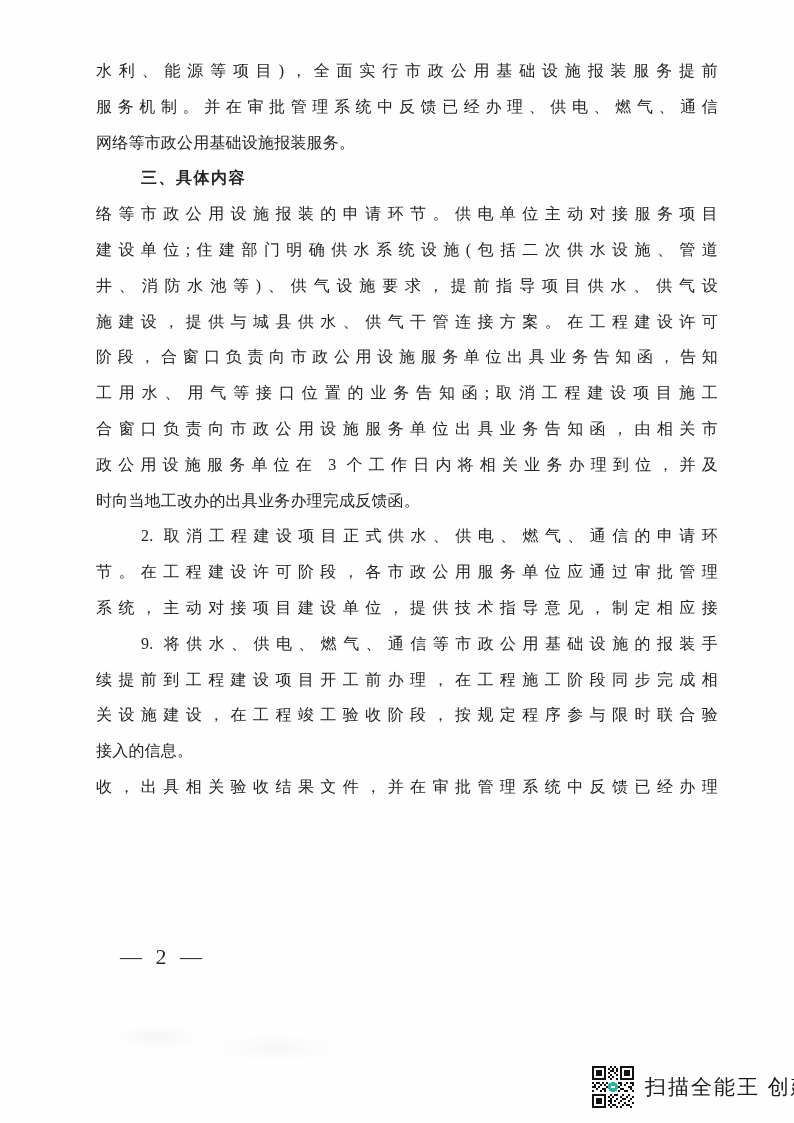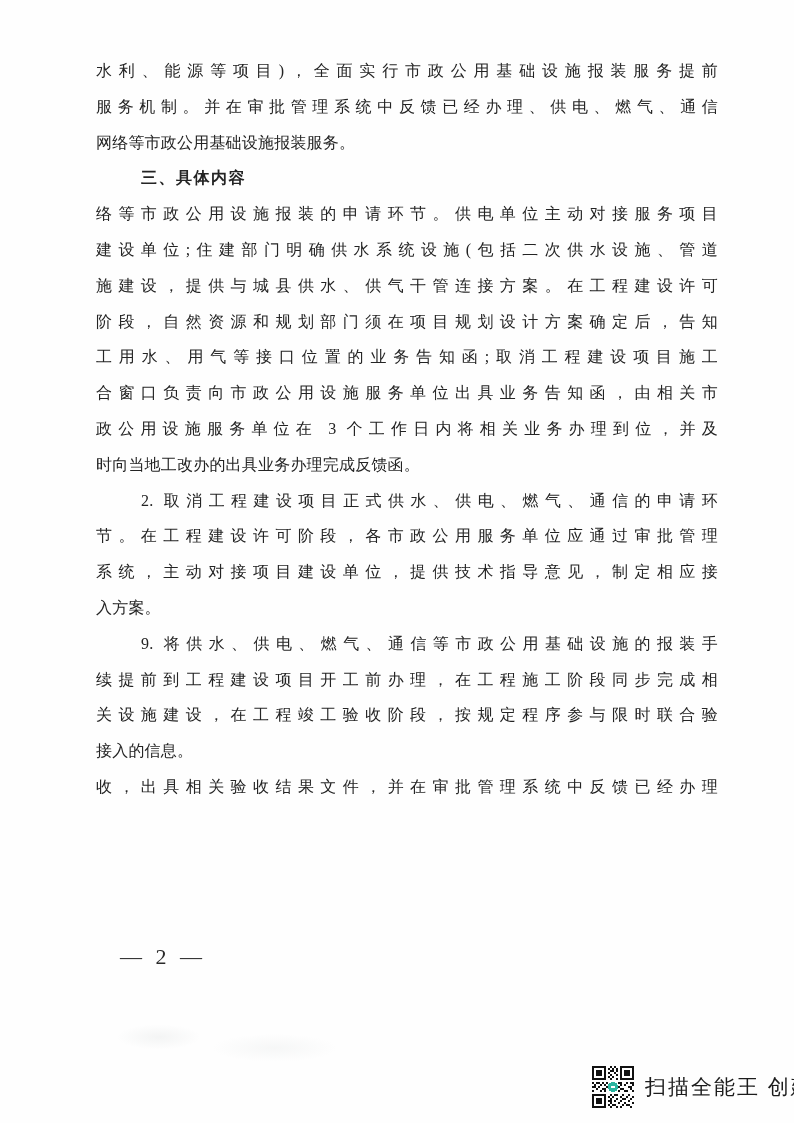--- a/index.html
+++ b/index.html
@@ -74,30 +74,30 @@
 
   <div class="scan-noise"></div>
 
   <div class="doc-body" id="doc-body">
       <div class="line just">水利、能源等项目)，全面实行市政公用基础设施报装服务提前</div>
       <div class="line just">服务机制。并在审批管理系统中反馈已经办理、供电、燃气、通信</div>
       <div class="line">网络等市政公用基础设施报装服务。</div>
       <div class="line indent bold">三、具体内容</div>
       <div class="line just">络等市政公用设施报装的申请环节。供电单位主动对接服务项目</div>
       <div class="line just">建设单位;住建部门明确供水系统设施(包括二次供水设施、管道</div>
+      <div class="line just">井、消防水池等)、供气设施要求，提前指导项目供水、供气设</div>
       <div class="line just">施建设，提供与城县供水、供气干管连接方案。在工程建设许可</div>
-      <div class="line just">阶段，自然资源和规划部门须在项目规划设计方案确定后，告知</div>
+      <div class="line just">阶段，合窗口负责向市政公用设施服务单位出具业务告知函，告知</div>
       <div class="line just">工用水、用气等接口位置的业务告知函;取消工程建设项目施工</div>
       <div class="line just">合窗口负责向市政公用设施服务单位出具业务告知函，由相关市</div>
       <div class="line just">政公用设施服务单位在 3 个工作日内将相关业务办理到位，并及</div>
       <div class="line">时向当地工改办的出具业务办理完成反馈函。</div>
       <div class="line indent just">2. 取消工程建设项目正式供水、供电、燃气、通信的申请环</div>
       <div class="line just">节。在工程建设许可阶段，各市政公用服务单位应通过审批管理</div>
       <div class="line just">系统，主动对接项目建设单位，提供技术指导意见，制定相应接</div>
-      <div class="line">入方案。</div>
       <div class="line indent just">9. 将供水、供电、燃气、通信等市政公用基础设施的报装手</div>
       <div class="line just">续提前到工程建设项目开工前办理，在工程施工阶段同步完成相</div>
       <div class="line just">关设施建设，在工程竣工验收阶段，按规定程序参与限时联合验</div>
       <div class="line">接入的信息。</div>
       <div class="line just">收，出具相关验收结果文件，并在审批管理系统中反馈已经办理</div>
     </div>
 
   <div class="pagenum">— 2 —</div>
 
   <div class="watermark">

